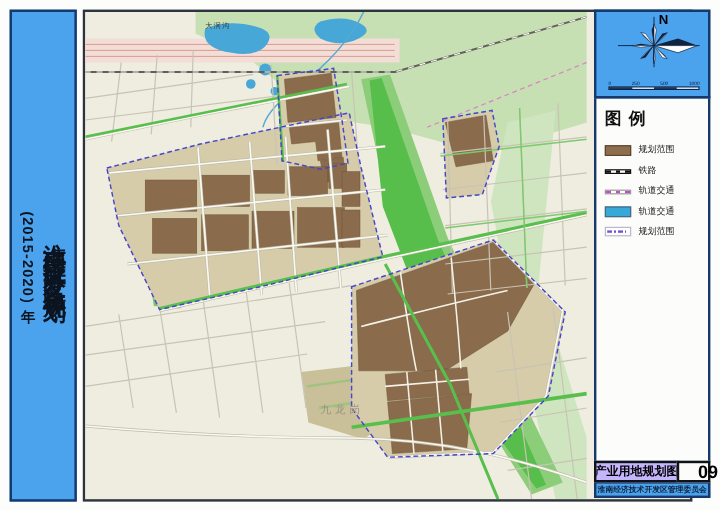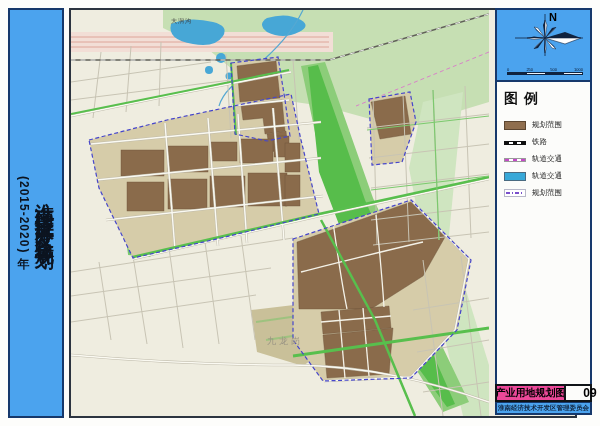--- a/index.html
+++ b/index.html
@@ -58,28 +58,28 @@
     background:repeating-linear-gradient(90deg,#c649c8 0 4px,#ffffff 4px 8px);
     border:1px solid #9a9a9a; }
   .sym-water { background:#38a8d8; border:1px solid #4a6a80; }
   .sym-boundary { height:8px; background:#ffffff; border:1px solid #b8b8c8; }
   .sym-boundary::after { content:""; position:absolute; left:1px; right:1px; top:2px; height:2px;
     background:repeating-linear-gradient(90deg,#7a50cc 0 4px,#ffffff 4px 6px,#7a50cc 6px 7px,#ffffff 7px 9px); }
   .legend-label { font-size:7.5px; color:#222; white-space:nowrap; }
 
   .titleblock-row { display:flex; width:97px; height:18px; margin-top:-2px; }
   .map-name-box {
-    flex:1; background:#ec4899; border:2px solid #101418;
+    flex:1; background:#c4b5fd; border:2px solid #101418;
     display:flex; align-items:center; justify-content:center;
     font-size:10px; font-weight:bold; color:#000; white-space:nowrap; overflow:hidden;
   }
   .sheet-no-box {
     width:24px; background:#fcfcfa; border:2px solid #101418; margin-left:-2px;
     display:flex; align-items:center; justify-content:center;
-    font-size:12px; font-weight:bold; color:#000;padding-left:24px;
+    font-size:15px; font-weight:bold; color:#000;padding-left:24px;
   }
   .agency-strip {
     width:97px; height:14px; margin-top:-1px; background:#4ba3ee; border:2px solid #16386b;
     display:flex; align-items:center; justify-content:center;
     font-size:6.5px; font-weight:bold; color:#10243e; white-space:nowrap; overflow:hidden;
   }
 </style>
 </head>
 <body>
 

